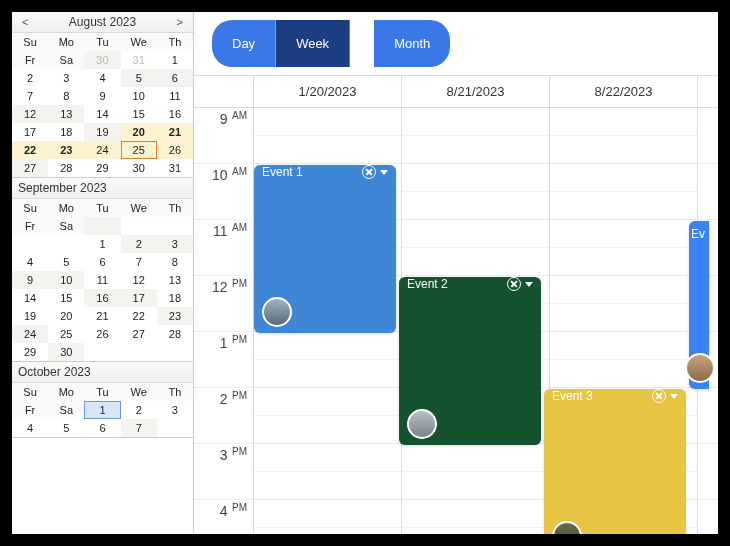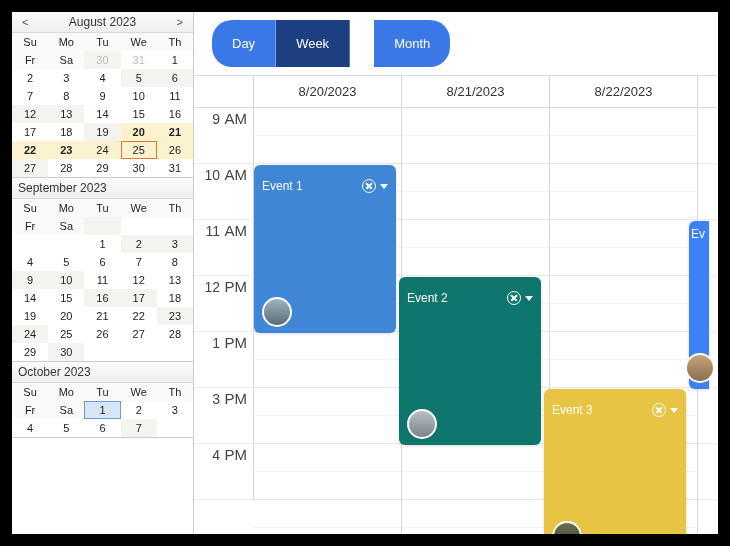--- a/index.html
+++ b/index.html
@@ -22,30 +22,30 @@
 .view-switch { display:flex; margin:8px 0 8px 18px; border-radius:20px; overflow:hidden; width:fit-content; }
 .vs-btn { font-size:13px; color:#fff; padding:16px 20px; cursor:pointer; border-right:1px solid rgba(255,255,255,.3); }
 .vs-btn:last-child { border-right:none;margin-left:24px; }
 .vs-normal { background:#3b78e7; }
 .vs-active { background:#1c3f81; }
 .sched { display:flex; height:470px; position:relative; border-top:1px solid #d9d9d9; }
 .time-col { width:60px; flex:none; }
 .time-hdr { height:32px; border-bottom:1px solid #d9d9d9; border-right:1px solid #d9d9d9; }
 .time-slot { height:56px; border-bottom:1px solid #eee; border-right:1px solid #d9d9d9; text-align:right; padding:2px 6px 0 0; color:#444; }
 .time-slot .hr { font-size:14px; }
-.time-slot .ap { font-size:15px; vertical-align:top; }
+.time-slot .ap { font-size:10px; vertical-align:top; }
 .days { flex:1; display:flex; position:relative; }
 .day-col { flex:1; border-right:1px solid #d9d9d9; }
 .day-col:last-child { border-right:none; }
 .day-hdr { height:32px; border-bottom:1px solid #d9d9d9; text-align:center; font-size:13px; color:#333; line-height:32px; }
 .day-slot { height:56px; border-bottom:1px solid #eee; }
 .half { height:28px; border-bottom:1px solid #f4f4f4; }
 .half:last-child { border-bottom:1px solid #e8e8e8; }
 .events { position:absolute; left:60px; right:0; top:32px; bottom:0; pointer-events:none; }
-.event { position:absolute; border-radius:6px; padding:14px 8px; color:#fff; font-size:12px; pointer-events:auto; box-shadow:0 1px 3px rgba(0,0,0,.15); }
+.event { position:absolute; border-radius:6px; padding:0 8px; color:#fff; font-size:12px; pointer-events:auto; box-shadow:0 1px 3px rgba(0,0,0,.15); }
 .ev-hdr { display:flex; justify-content:space-between; align-items:center; }
 .ev-icons { display:flex; gap:4px; align-items:center; }
 .ev-close { width:14px; height:14px; border:1.5px solid #fff; border-radius:50%; position:relative; }
 .ev-close::before,.ev-close::after { content:""; position:absolute; width:8px; height:1.5px; background:#fff; left:1.5px; top:4.5px; }
 .ev-close::before { transform:rotate(45deg); }
 .ev-close::after { transform:rotate(-45deg); }
 .ev-chev { width:0; height:0; border-left:4px solid transparent; border-right:4px solid transparent; border-top:5px solid #fff; }
 .avatar { position:absolute; bottom:6px; left:8px; width:30px; height:30px; border-radius:50%; border:2px solid #fff; background:#aaa; }
 .day-col.extra { flex:0 0 20px; }
 </style>
@@ -181,26 +181,27 @@
       <div class="vs-btn vs-normal">Month</div>
     </div>
     <div class="sched">
       <div class="time-col" id="timecol">
         <div class="time-hdr"></div>
       <div class="time-slot"><span class="hr">9</span> <span class="ap">AM</span></div>
           <div class="time-slot"><span class="hr">10</span> <span class="ap">AM</span></div>
           <div class="time-slot"><span class="hr">11</span> <span class="ap">AM</span></div>
           <div class="time-slot"><span class="hr">12</span> <span class="ap">PM</span></div>
           <div class="time-slot"><span class="hr">1</span> <span class="ap">PM</span></div>
+          <div class="time-slot"><span class="hr">2</span> <span class="ap">PM</span></div>
           <div class="time-slot"><span class="hr">3</span> <span class="ap">PM</span></div>
           <div class="time-slot"><span class="hr">4</span> <span class="ap">PM</span></div>
         </div>
       <div class="days" id="days">
           <div class="day-col">
-            <div class="day-hdr">8/20/2023</div>
+            <div class="day-hdr">1/20/2023</div>
             <div class="day-slot">
               <div class="half"></div>
               <div class="half"></div>
             </div>
             <div class="day-slot">
               <div class="half"></div>
               <div class="half"></div>
             </div>
             <div class="day-slot">
               <div class="half"></div>
@@ -313,21 +314,21 @@
           <div class="event" style="background: rgb(63, 134, 214); left: 0px; top: 57px; width: 142px; height: 168px;">
             <div class="ev-hdr">
               <span>Event 1</span>
               <div class="ev-icons">
                 <span class="ev-close"></span>
                 <span class="ev-chev"></span>
               </div>
             </div>
             <div class="avatar" style="background: linear-gradient(rgb(157, 180, 196), rgb(90, 107, 115));"></div>
           </div>
-          <div class="event" style="background: #0f766e; left: 145px; top: 169px; width: 142px; height: 168px;">
+          <div class="event" style="background: #14532d; left: 145px; top: 169px; width: 142px; height: 168px;">
             <div class="ev-hdr">
               <span>Event 2</span>
               <div class="ev-icons">
                 <span class="ev-close"></span>
                 <span class="ev-chev"></span>
               </div>
             </div>
             <div class="avatar" style="background: linear-gradient(rgb(183, 191, 197), rgb(123, 132, 137));"></div>
           </div>
           <div class="event" style="background: rgb(232, 196, 68); left: 290px; top: 281px; width: 142px; height: 168px;">

